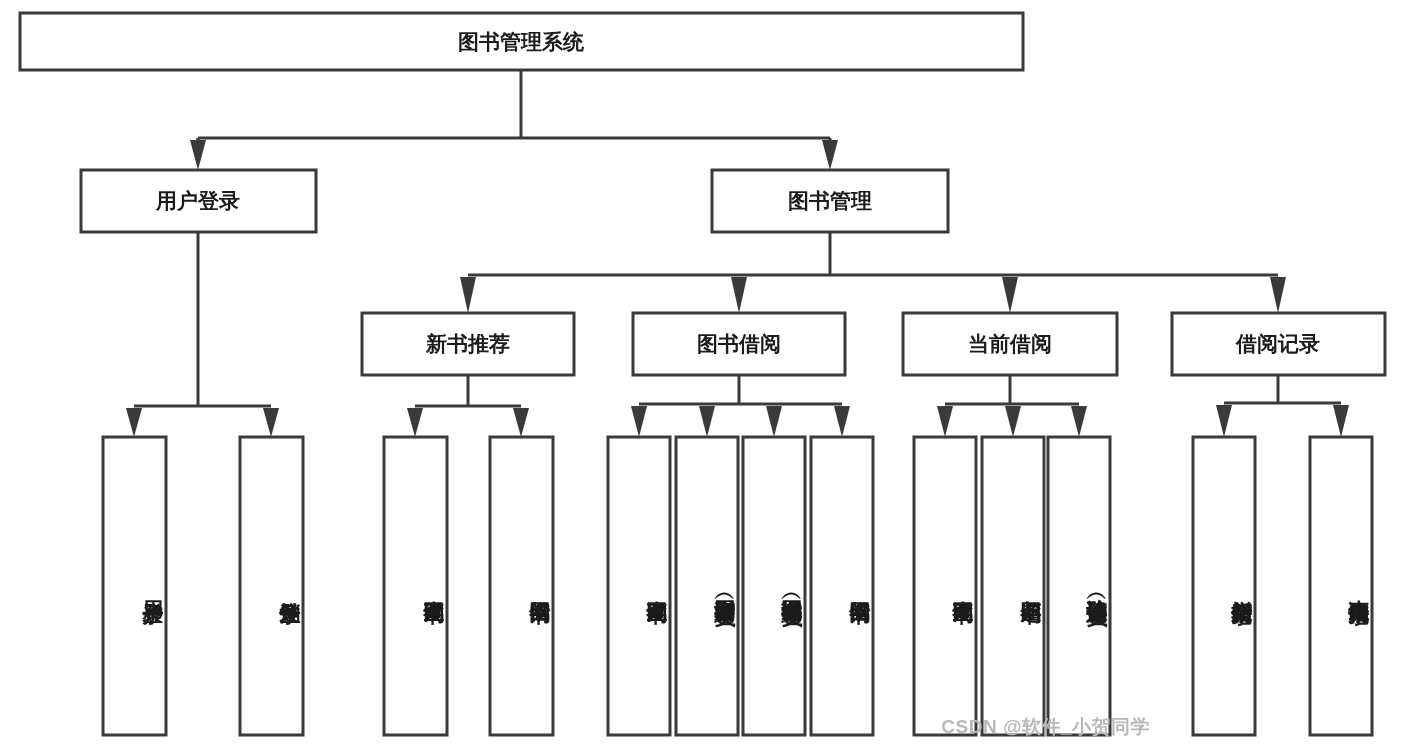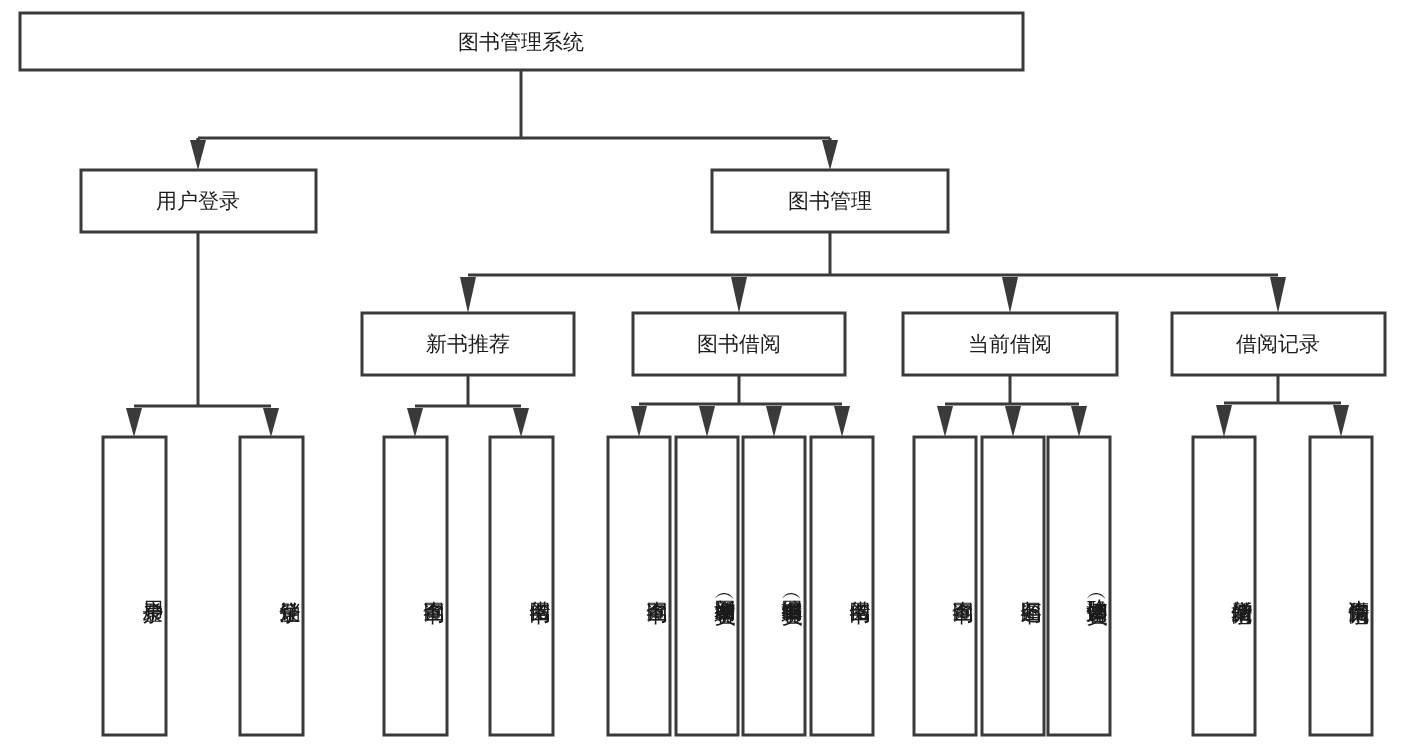--- a/index.html
+++ b/index.html
@@ -11,20 +11,21 @@
     width: 1405px;
     height: 747px;
     font-family: "Liberation Sans", "DejaVu Sans", sans-serif;
     overflow: hidden;
   }
   #diagram-root {
     position: relative;
     width: 1164px;
     height: 747px;
     background: #ffffff;
+    font-weight: bold;
   }
   svg.diagram-canvas {
     position: absolute;
     left: 0;
     top: 0;
     width: 1405px;
     height: 747px;
   }
   .node-box {
     fill: #ffffff;
@@ -197,13 +198,14 @@
   <div class="leaf-label" style="left:743px; top:437px; width:62px; height:298px;">编辑图书（管理员）</div>
   <div class="leaf-label" style="left:811px; top:437px; width:62px; height:298px;">借阅图书</div>
 
   <div class="leaf-label" style="left:914px; top:437px; width:62px; height:298px;">查询图书</div>
   <div class="leaf-label" style="left:982px; top:437px; width:62px; height:298px;">归还图书</div>
   <div class="leaf-label" style="left:1048px; top:437px; width:62px; height:298px;">确认归还（管理员）</div>
 
   <div class="leaf-label" style="left:1193px; top:437px; width:62px; height:298px;">新增借阅记录</div>
   <div class="leaf-label" style="left:1310px; top:437px; width:62px; height:298px;">查询借阅记录</div>
 
+  <div class="watermark">CSDN @软件_小贺同学</div>
 </div>
 
 </body></html>

